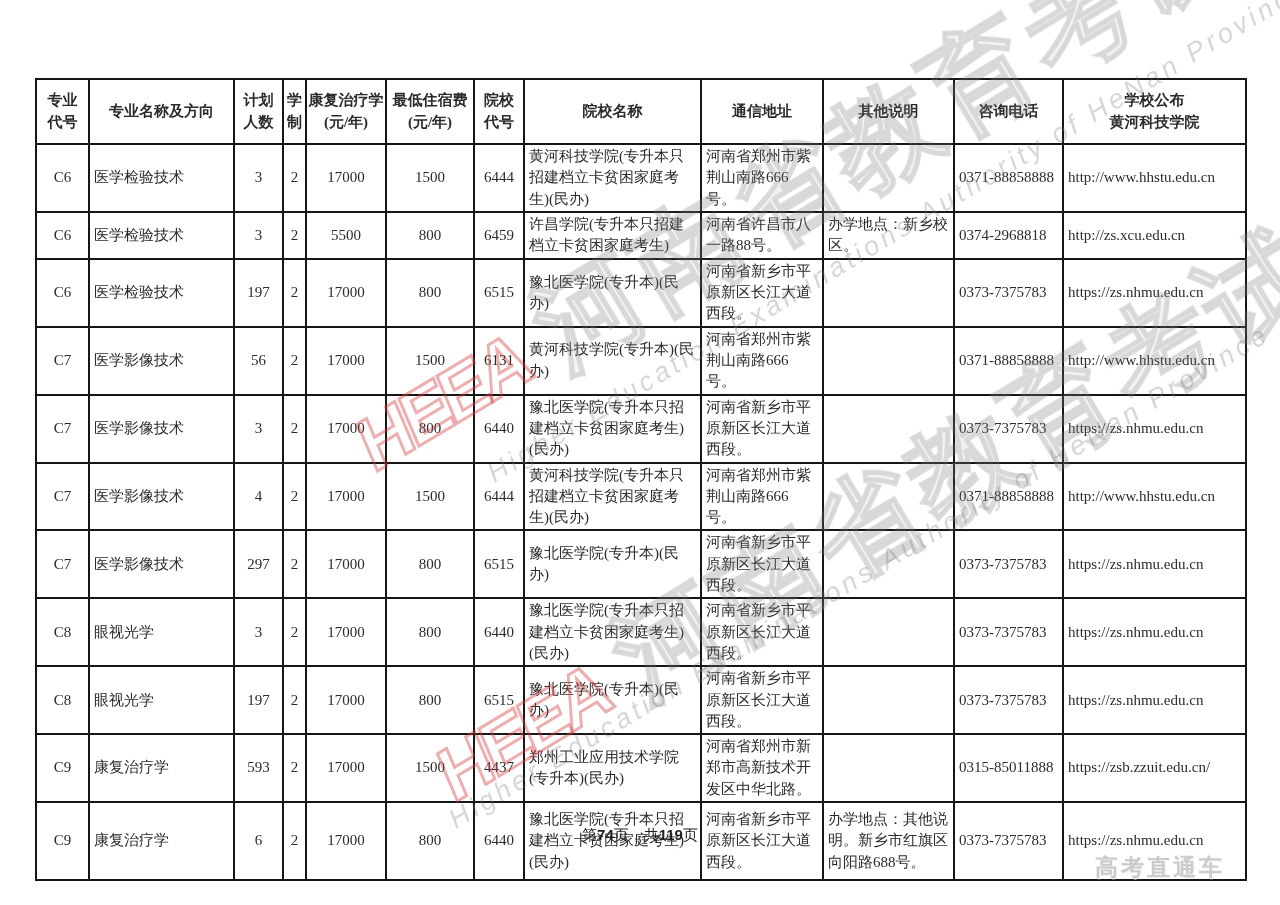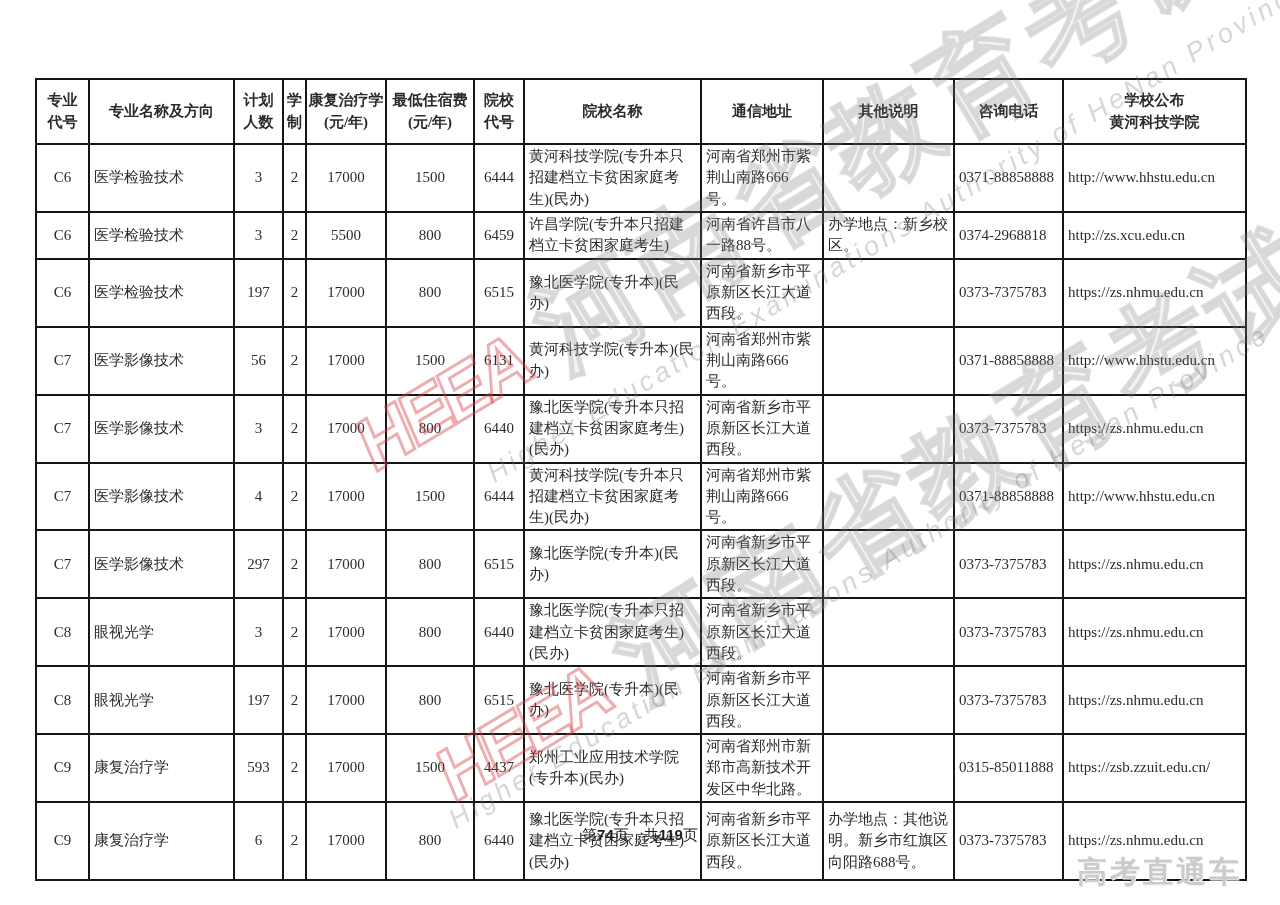--- a/index.html
+++ b/index.html
@@ -83,22 +83,22 @@
   #wm-en-a { left: 440px; top: 280px; width: 700px; }
   #wm-en-b { left: 390px; top: 585px; width: 860px; }
 
   
   #page-footer {
     position: absolute; left: 0; top: 826px; width: 100%;
     text-align: center; font-size: 15px; color: #1d1d1d; z-index: 4;
   }
   #page-footer .num { font-weight: bold; font-family: "Liberation Sans", sans-serif; }
   #brand {
-    position: absolute; right: 38px; top: 852px;
-    font-size: 30px; letter-spacing: 3px; font-weight: bold;
+    position: absolute; right: 55px; top: 852px;
+    font-size: 23px; letter-spacing: 3px; font-weight: bold;
     font-family: "Liberation Sans", sans-serif;
     color: #cbcbcb;
     text-shadow: 1px 1px 0 #f2f2f2;
     z-index: 4;
   }
 </style>
 </head>
 <body>
 
 <div id="page">

